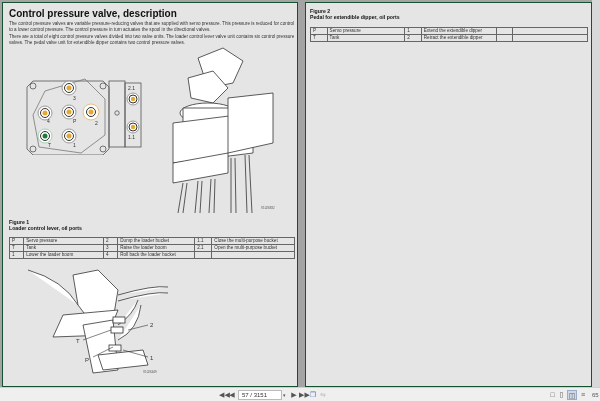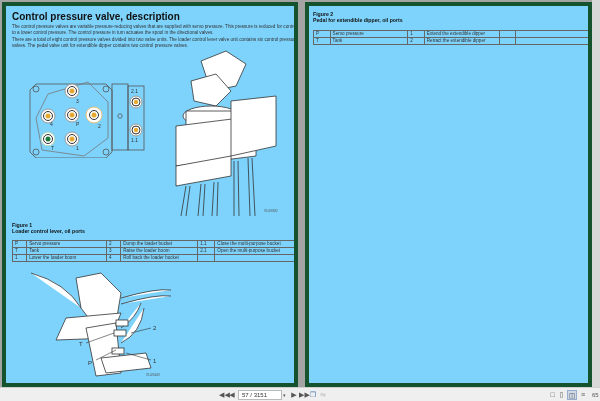--- a/index.html
+++ b/index.html
@@ -1,18 +1,18 @@
 <!DOCTYPE html>
 <html><head>
 <meta charset="utf-8">
 <style>
   * { box-sizing: border-box; margin: 0; padding: 0; }
   html, body { width: 600px; height: 401px; overflow: hidden; background: #9c9c9c; font-family: "Liberation Sans", sans-serif; }
   .viewer { position: relative; width: 600px; height: 401px; background: #a4a4a4; }
-  .page { position: absolute; background: #7dd3fc; border: 4px solid #14532d; overflow: hidden; }
+  .page { position: absolute; background: #e5e5e5; border: 1px solid #14532d; overflow: hidden; }
   .page-left { left: 2px; top: 2px; width: 296px; height: 385px; }
   .page-right { left: 305px; top: 2px; width: 287px; height: 385px; }
   .right-strip { position: absolute; left: 592px; top: 0; width: 8px; height: 387px; background: #d8d8d8; }
   h1.title { position: absolute; left: 6px; top: 5px; font-size: 10px; font-weight: bold; color: #111; }
   .para { position: absolute; left: 6px; width: 286px; font-size: 4.6px; line-height: 5.6px; color: #333; }
   .p1 { top: 18px; }
   .p2 { top: 31px; }
   .fig-label { position: absolute; left: 6px; font-size: 5.2px; line-height: 6px; color: #111; font-weight: bold; }
   table.ports { position: absolute; border-collapse: collapse; font-size: 4.6px; color: #333; }
   table.ports td { border: 0.8px solid #666; padding: 0 2px; height: 7px; line-height: 6px; white-space: nowrap; }

